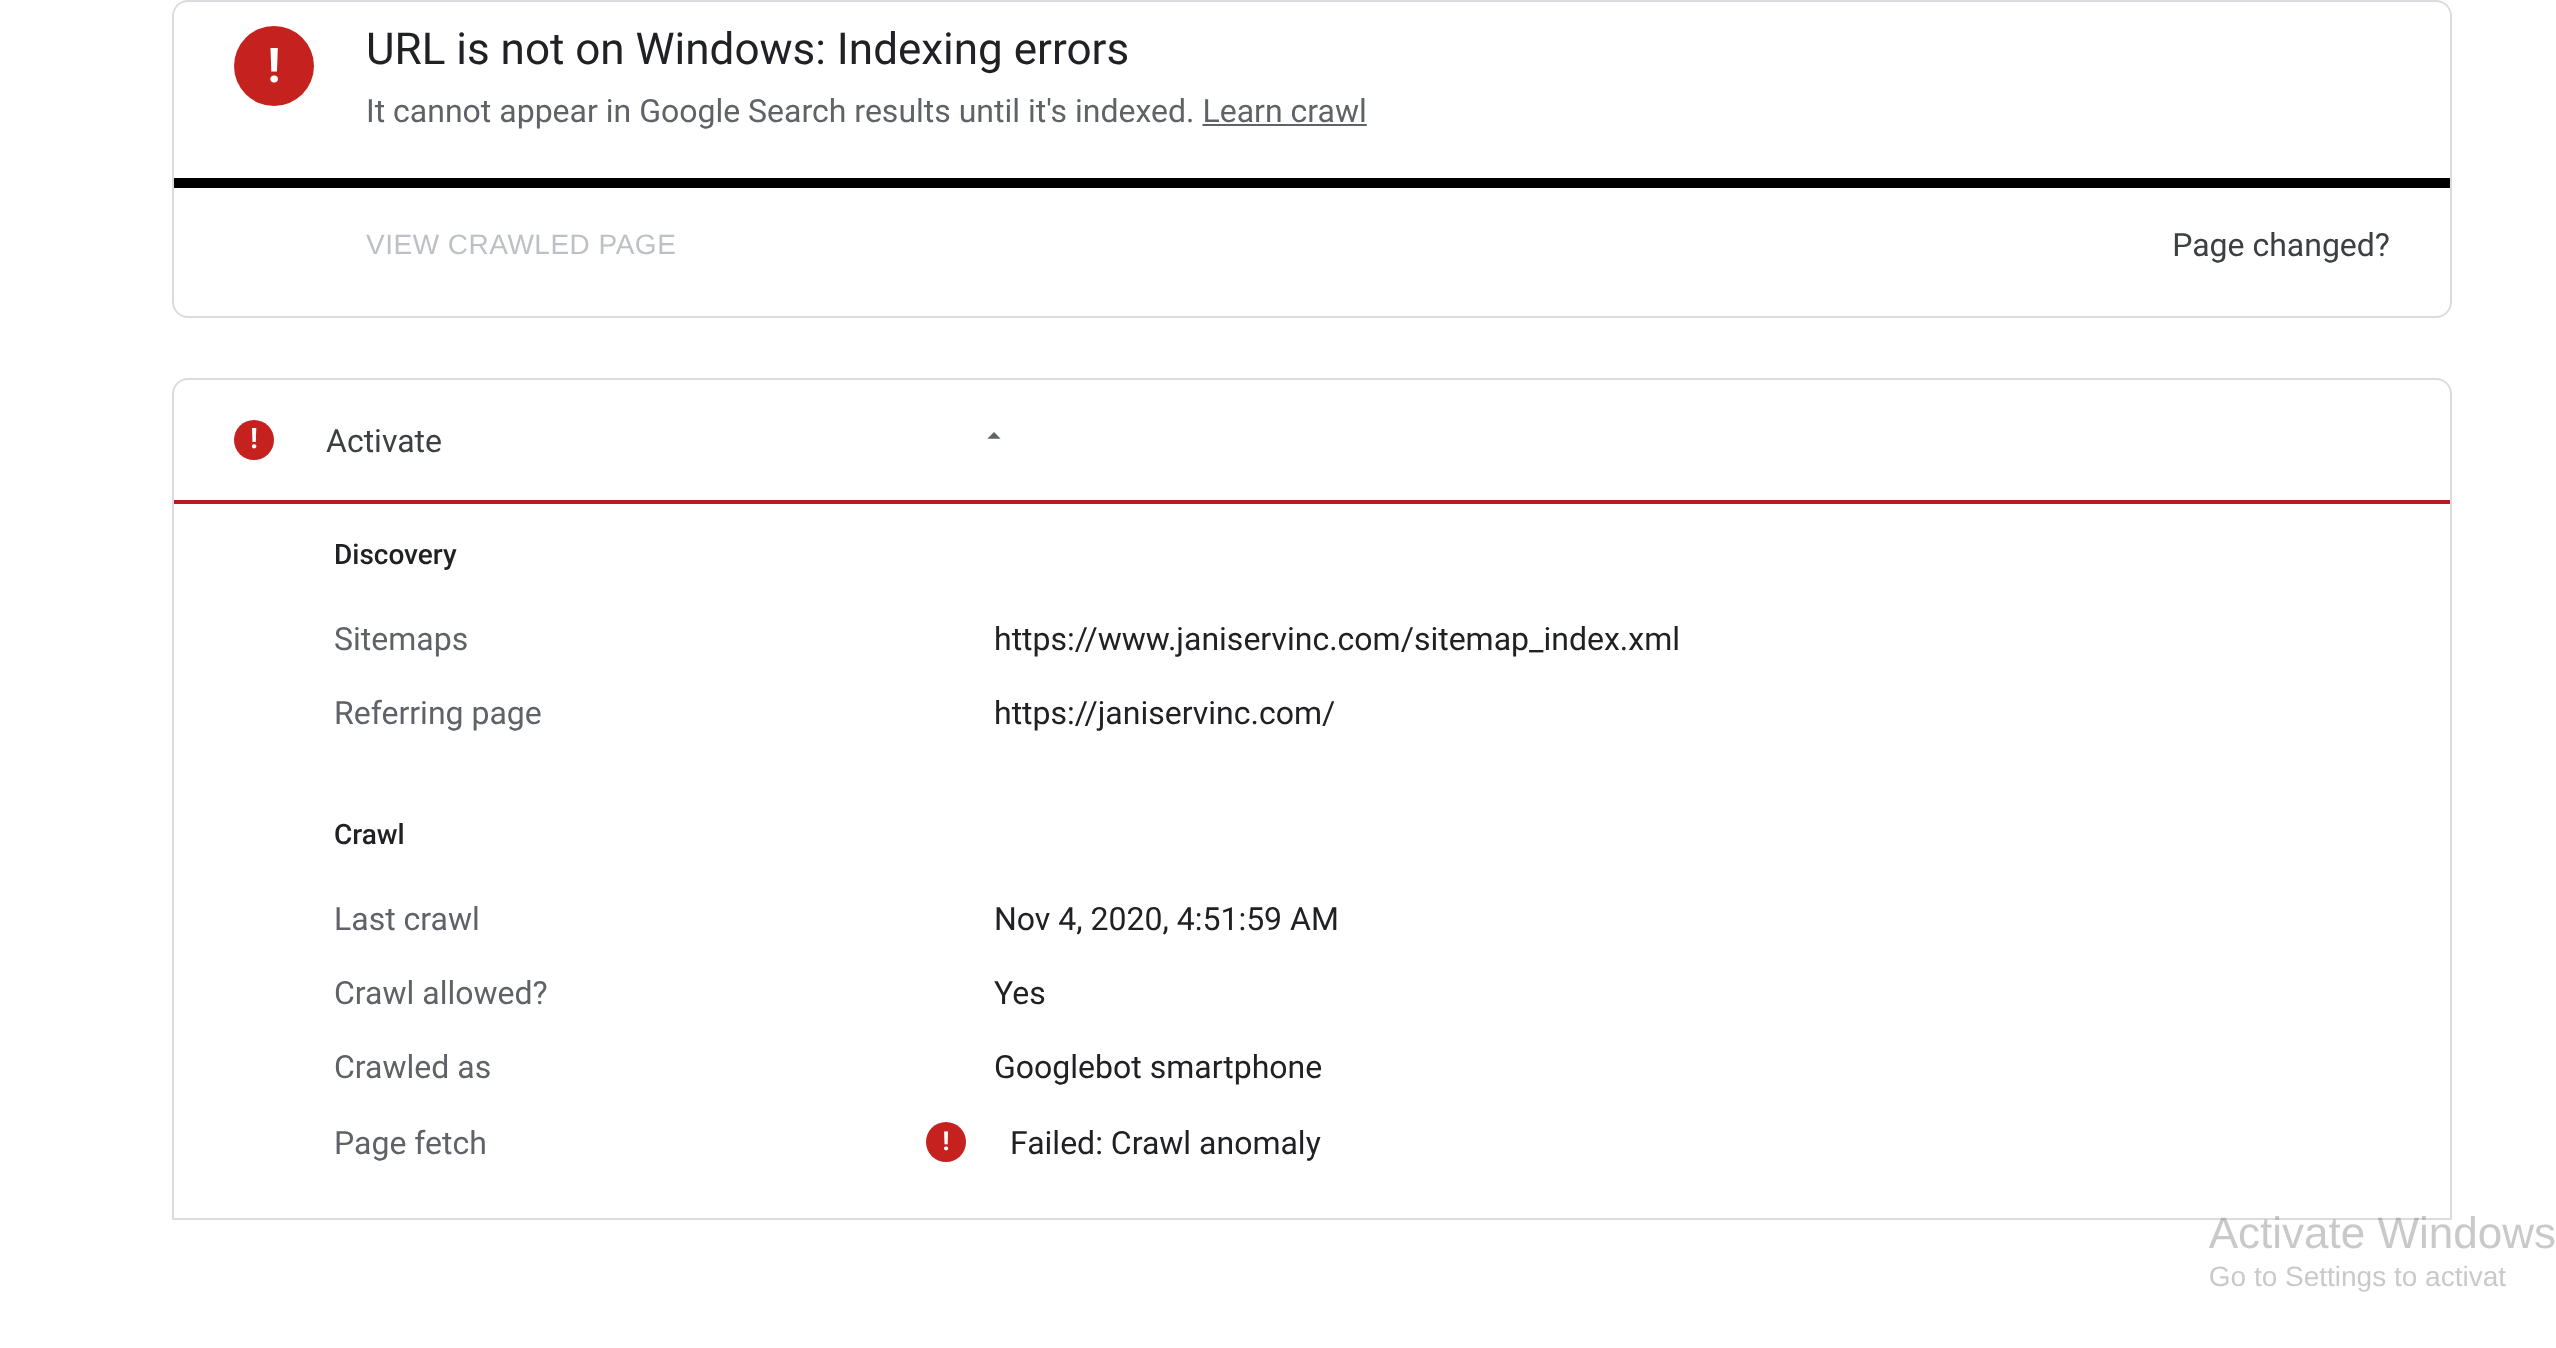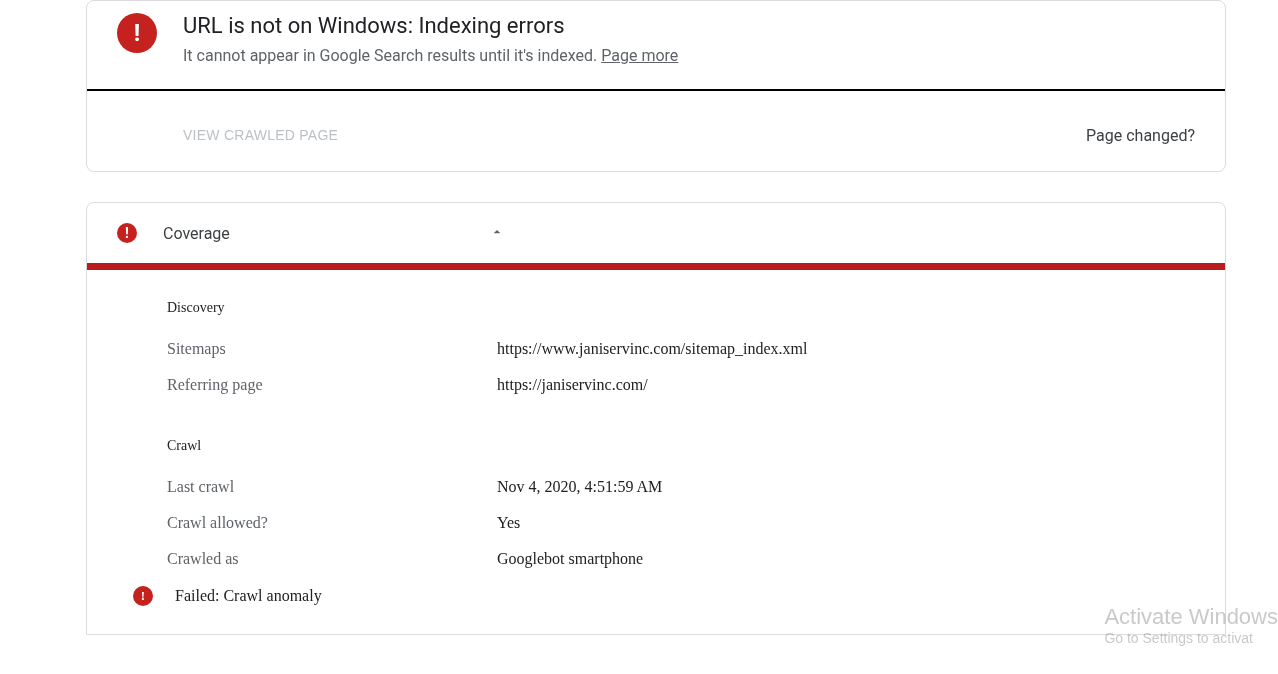--- a/index.html
+++ b/index.html
@@ -62,24 +62,24 @@
   .status-text p {
     font-size: 16px;
     color: #5f6368;
   }
   .learn-more {
     color: #5f6368;
     text-decoration: underline;
     cursor: pointer;
   }
   .actions-row {
-    border-top: 2px solid #000000;
-    display: flex;
-    align-items: center;
-    padding: 28px 30px 20px 96px;
+    border-top: 5px solid #000000;
+    display: flex;
+    align-items: center;
+    padding: 12px 30px 20px 96px;
     gap: 20px;
   }
   .flat-button {
     font-size: 14px;
     font-weight: 500;
     letter-spacing: 0.25px;
     text-transform: uppercase;
     background: none;
     border: none;
     cursor: pointer;
@@ -107,23 +107,22 @@
   .coverage-value {
     font-size: 16px;
     color: #202124;
     flex: 1;
   }
   .chevron {
     color: #5f6368;
     font-size: 14px;
   }
   .details-body {
-    border-top: 7px solid #b91c1c;
-    padding: 30px 30px 10px 80px;
-    font-family: Liberation Serif, serif;
+    border-top: 2px solid #b91c1c;
+    padding: 18px 30px 10px 80px;
   }
   .section-title {
     font-size: 14px;
     font-weight: 500;
     color: #202124;
     margin-bottom: 24px;
   }
   .kv-row {
     display: flex;
     align-items: flex-end;
@@ -177,35 +176,35 @@
 
 <div class="container">
 
   <div class="card">
     <div class="status-row">
       <div class="error-circle-large">!</div>
       <div class="status-text">
         <h1>URL is not on Windows: Indexing errors</h1>
         <p>
           <span>It cannot appear in Google Search results until it's indexed.</span>
-          <a class="learn-more">Page more</a>
+          <a class="learn-more">Learn crawl</a>
         </p>
       </div>
     </div>
     <div class="actions-row">
       <button class="flat-button disabled">VIEW CRAWLED PAGE</button>
       <div class="spacer"></div>
       <span class="page-changed">Page changed?</span>
     </div>
   </div>
 
   <div class="card" style="margin-bottom:0;border-bottom-left-radius:0;border-bottom-right-radius:0;">
     <div class="coverage-header">
       <div class="error-circle-small">!</div>
-      <div class="coverage-label">Coverage</div>
+      <div class="coverage-label">Activate</div>
       <div class="chevron">
         <svg width="16" height="16" viewBox="0 0 24 24" fill="#5f6368">
             <path d="M7 14l5-5 5 5z"></path>
           </svg>
       </div>
     </div>
 
     <div class="details-body">
 
       <div class="section-title">Discovery</div>
@@ -233,20 +232,21 @@
         <div class="kv-label">Crawl allowed?</div>
         <div class="kv-value">Yes</div>
       </div>
 
       <div class="kv-row">
         <div class="kv-label">Crawled as</div>
         <div class="kv-value">Googlebot smartphone</div>
       </div>
 
       <div class="kv-row">
+        <div class="kv-label">Page fetch</div>
         <div class="kv-value">
           <span class="inline-error-icon">!</span>
           <span>Failed: Crawl anomaly</span>
         </div>
       </div>
 
     </div>
   </div>
 
 </div>

